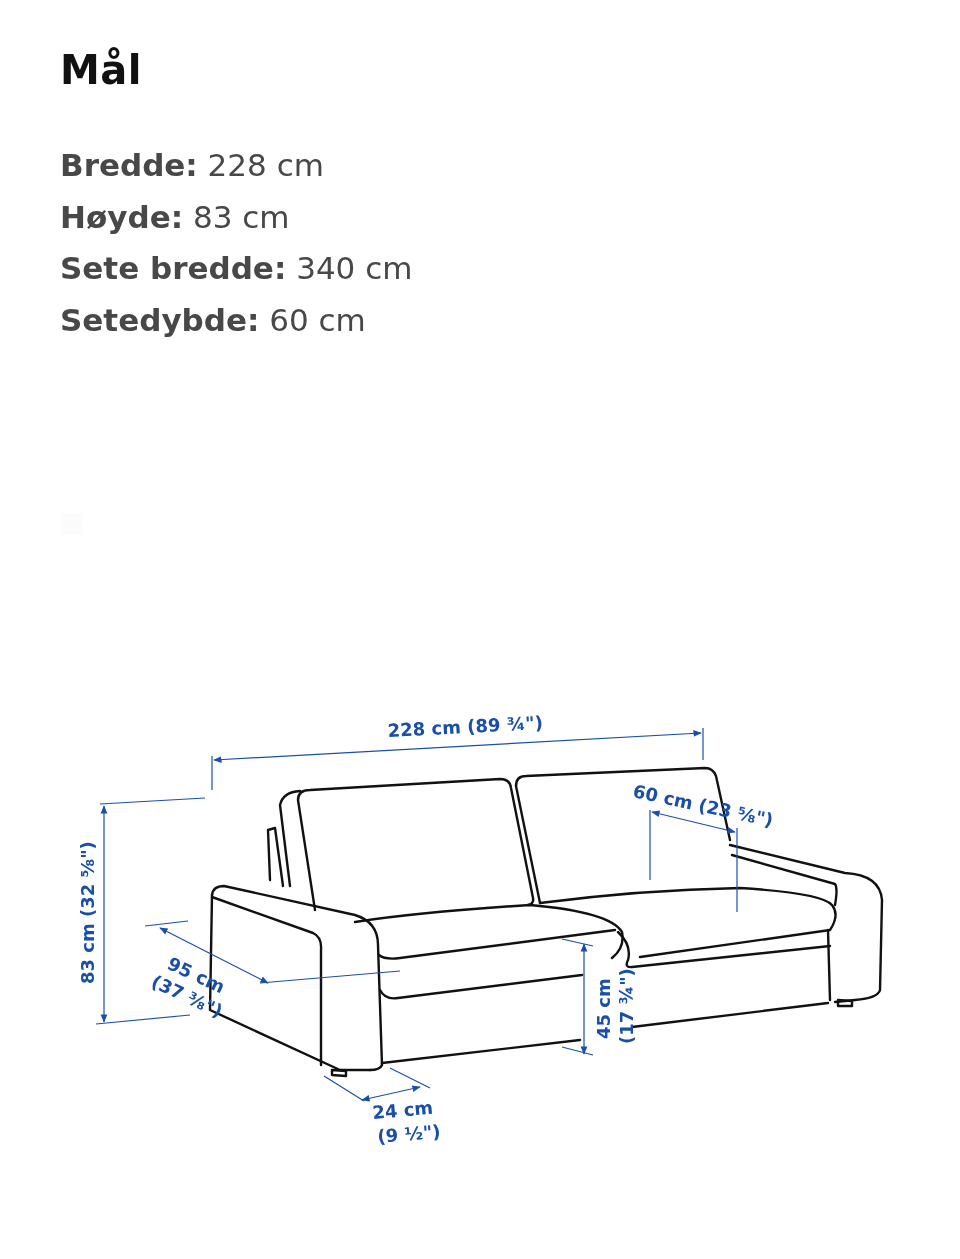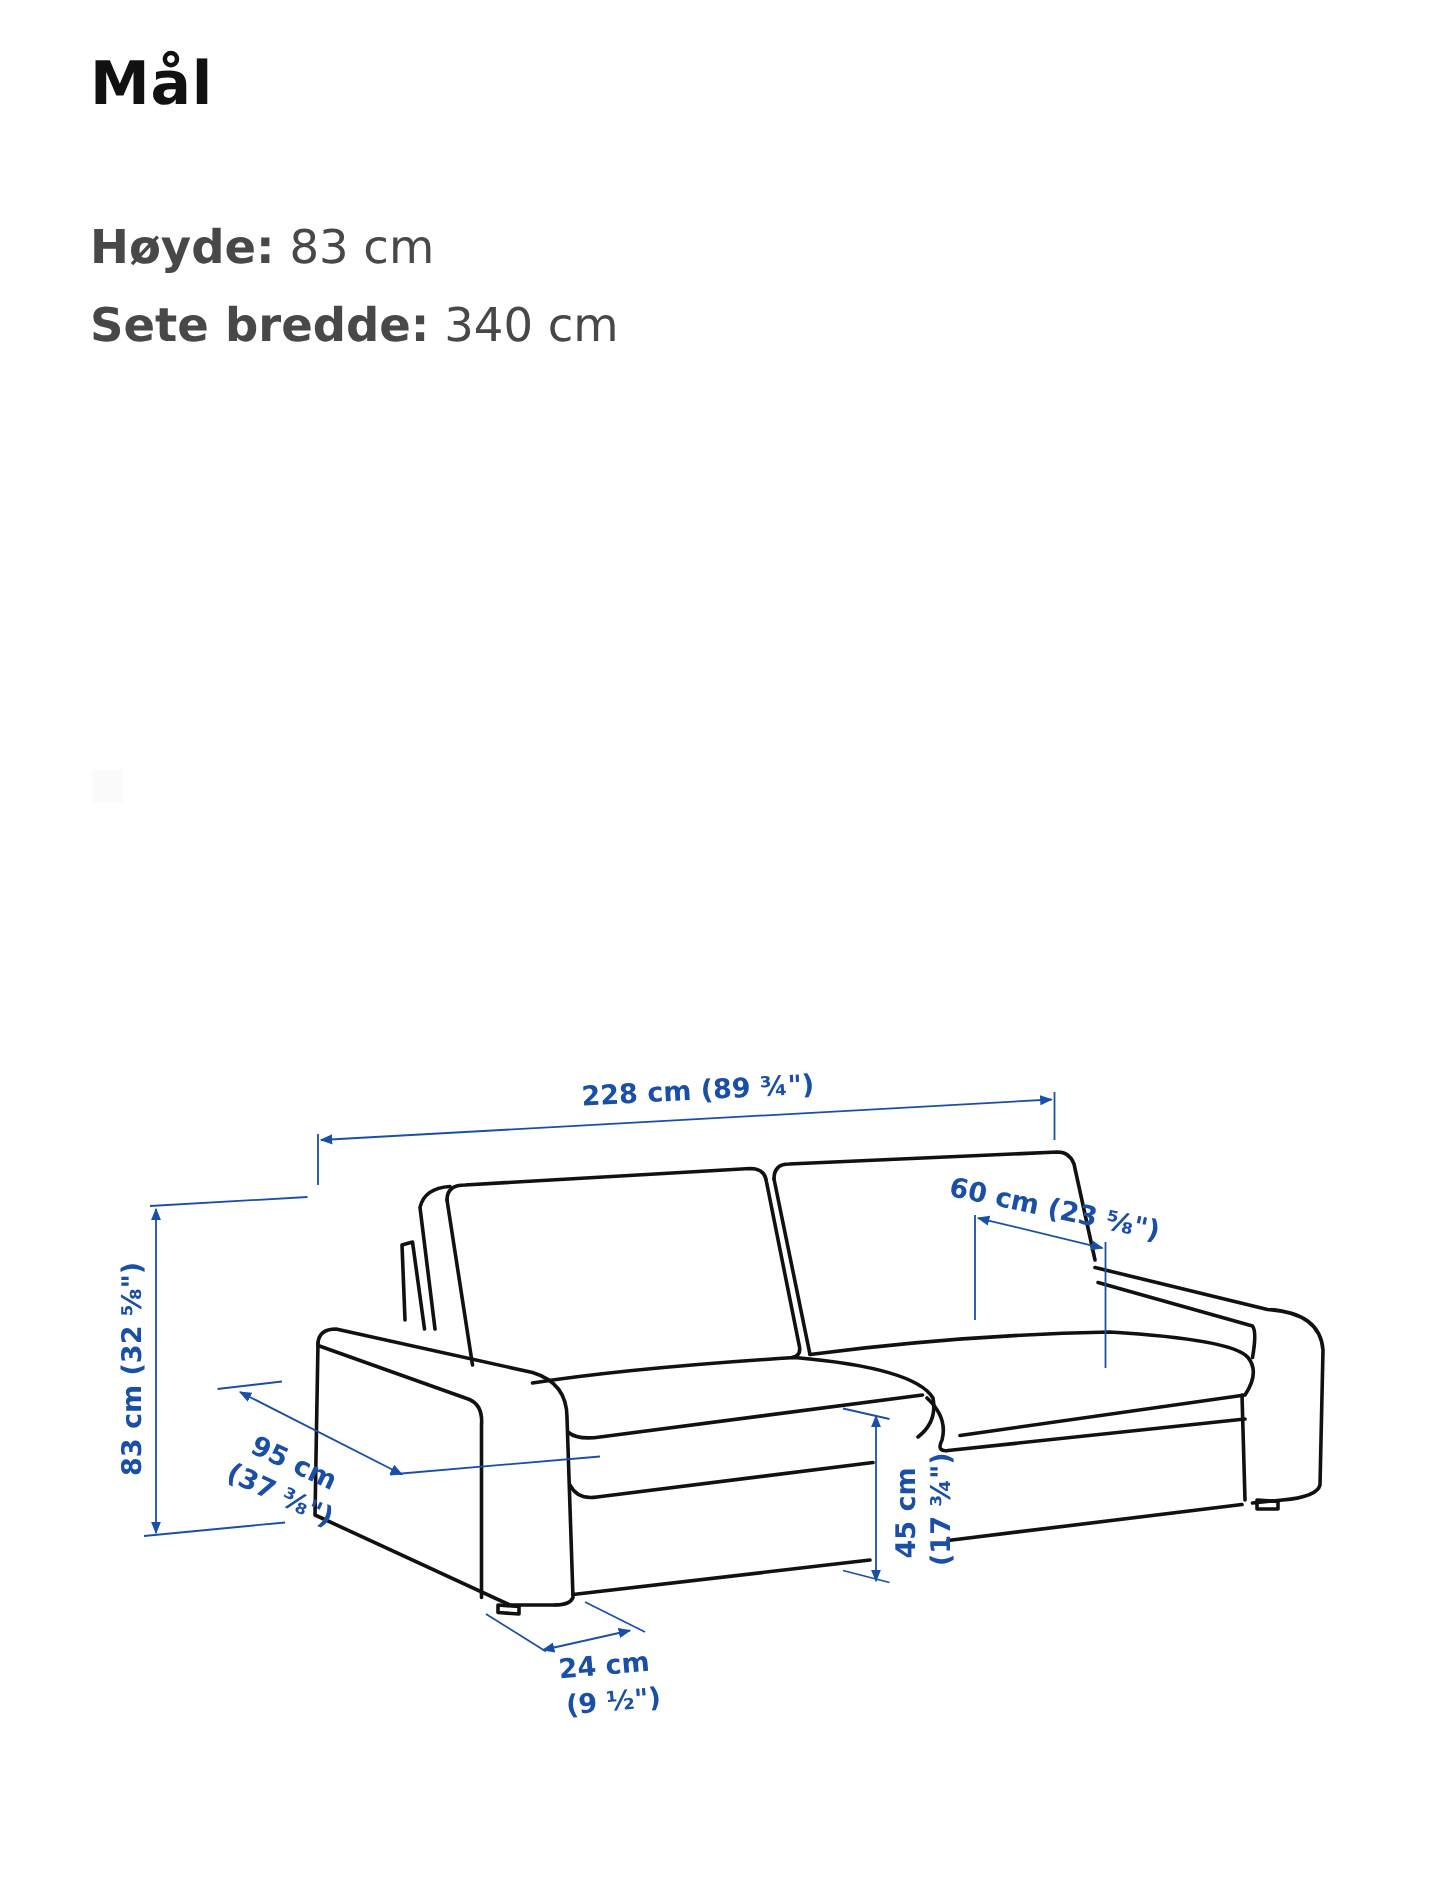--- a/index.html
+++ b/index.html
@@ -1,33 +1,35 @@
 <!DOCTYPE html>
 <html><head>
 <meta charset="utf-8">
 <style>
   html, body { margin:0; padding:0; background:#ffffff; }
   body { width:960px; height:1259px; position:relative; overflow:hidden; font-family:"DejaVu Sans", sans-serif; }
-  .title { position:absolute; left:60px; top:28px; font-size:40px; font-weight:bold; color:#111111; margin:0; line-height:56px; letter-spacing:0.5px; }
+  .title { position:absolute; left:60px; top:42px; font-size:40px; font-weight:bold; color:#111111; margin:0; line-height:56px; letter-spacing:0.5px; }
   .specs { position:absolute; left:60px; top:140px; margin:0; padding:0; list-style:none; }
   .spec-row { font-size:31px; line-height:51.6px; color:#484848; white-space:nowrap; }
   .spec-label { font-weight:bold; color:#484848; }
   .spec-value { font-weight:normal; color:#484848; }
   .placeholder-dot { position:absolute; left:61px; top:513px; width:21px; height:22px; background:#fbfbfb; }
   .diagram { position:absolute; left:0; top:600px; width:960px; height:600px; }
   .dim-text { font-family:"DejaVu Sans", sans-serif; font-weight:bold; fill:#1a4fa8; font-size:18px; }
 </style>
 </head>
 <body>
 
 <h1 class="title">Mål</h1>
 
 <ul class="specs">
+  <li class="spec-row"><span class="spec-label">Bredde:</span> <span class="spec-value">228 cm</span></li>
   <li class="spec-row"><span class="spec-label">Høyde:</span> <span class="spec-value">83 cm</span></li>
   <li class="spec-row"><span class="spec-label">Sete bredde:</span> <span class="spec-value">340 cm</span></li>
+  <li class="spec-row"><span class="spec-label">Setedybde:</span> <span class="spec-value">60 cm</span></li>
 </ul>
 
 <div class="placeholder-dot"></div>
 
 <svg class="diagram" viewBox="0 600 960 600" width="960" height="600" xmlns="http://www.w3.org/2000/svg">
   <defs>
     <marker id="arr" viewBox="0 0 10 10" refX="9" refY="5" markerWidth="7" markerHeight="7" orient="auto-start-reverse">
       <path d="M0,1 L10,5 L0,9 z" fill="#1a4fa8"></path>
     </marker>
   </defs>

